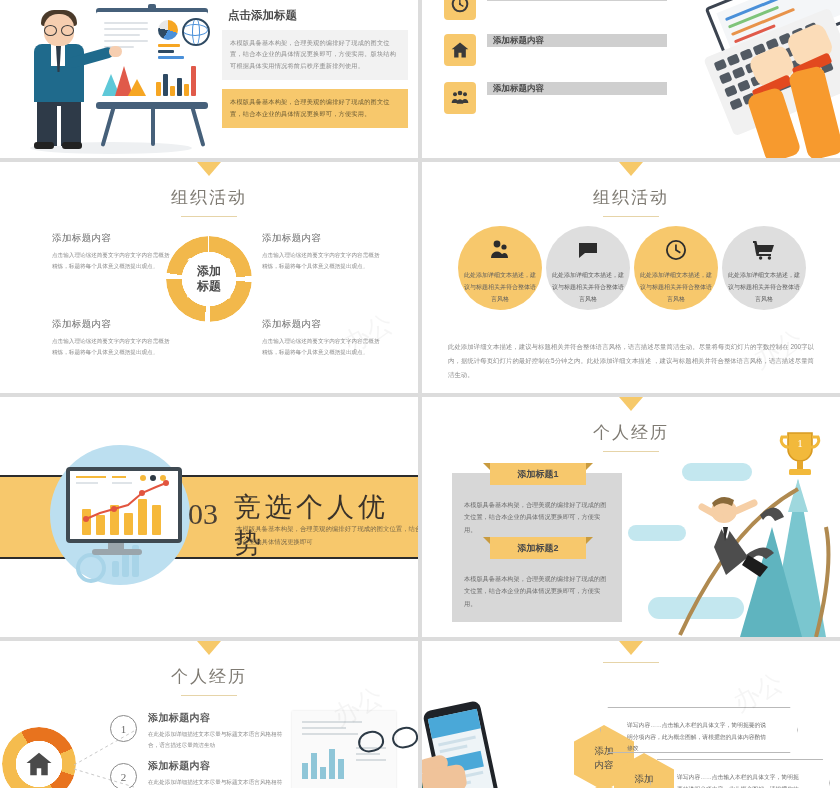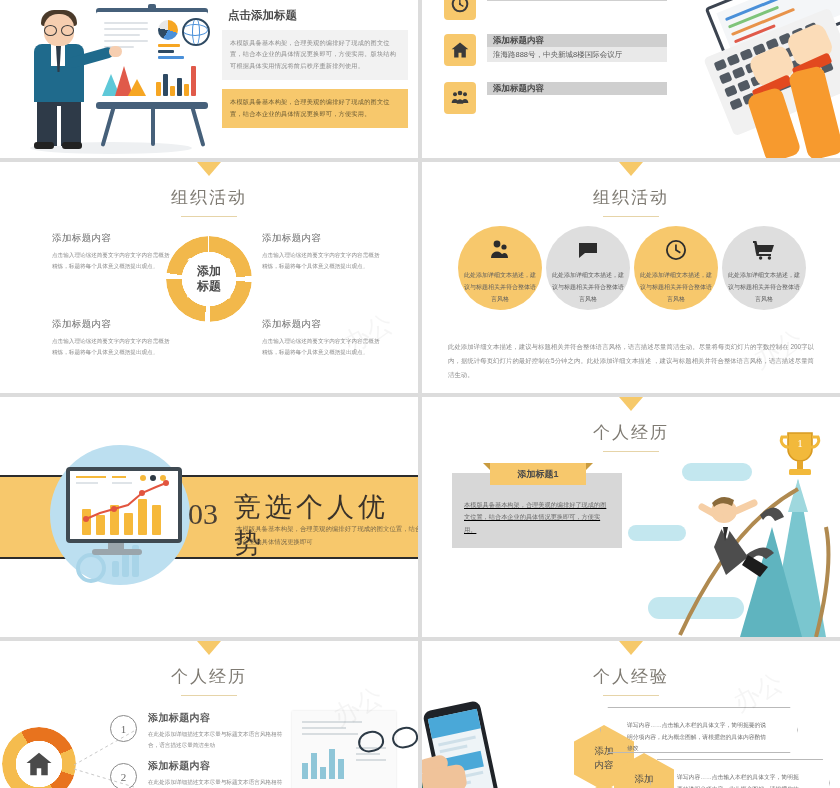--- a/index.html
+++ b/index.html
@@ -122,21 +122,21 @@
   .mstand{position:absolute;left:58px;top:92px;width:16px;height:14px;background:#9aa5ac;}
   .mbase{position:absolute;left:42px;top:104px;width:50px;height:6px;background:#9aa5ac;border-radius:3px;}
   .mbar{position:absolute;bottom:4px;background:#f6b93b;border-radius:1px;}
   .gear{position:absolute;width:22px;height:22px;border:4px solid #a8d4e8;border-radius:50%;}
   .sbar{position:absolute;background:#a8d4e8;border-radius:2px;}
   .s5-num{position:absolute;left:188px;top:100px;font-family:"Liberation Serif",serif;font-size:30px;color:#4a4035;}
   .s5-ttl{position:absolute;left:234px;top:92px;font-family:"Liberation Serif",serif;font-size:27px;color:#3b332a;letter-spacing:4px;}
   .s5-sub{position:absolute;left:236px;top:126px;width:190px;font-size:6.4px;color:#7b6a4a;line-height:2;}
 
   
-  .rib-wrap{position:absolute;width:170px;text-decoration:underline;}
+  .rib-wrap{position:absolute;width:170px;}
   .rib-body{background:#d7d7d7;padding:26px 12px 12px;}
   .rib{position:absolute;left:38px;top:-10px;width:96px;height:22px;background:#f7c86c;display:flex;align-items:center;justify-content:center;
        font-size:9px;font-weight:700;color:#4a4a4a;}
   .rib:before,.rib:after{content:"";position:absolute;top:0;width:0;height:0;border-top:7px solid #c99b3f;}
   .rib:before{left:-7px;border-left:7px solid transparent;}
   .rib:after{right:-7px;border-right:7px solid transparent;}
   .rib-body p{margin:0;font-size:6.2px;line-height:2;color:#6b6b6b;}
   .mtn{position:absolute;right:-10px;top:10px;width:230px;height:230px;}
   .cloud{position:absolute;background:#c3e7ef;border-radius:20px;}
   .trophy{position:absolute;}
@@ -257,21 +257,20 @@
     </div>
 
     <div class="s2-row" style="left:22px;top:34px;">
       <div class="ibox">
         <svg viewBox="0 0 24 24">
             <path d="M12 3 2 11.2h3V21h5.2v-5.6h3.6V21H19v-9.8h3z"></path>
           </svg>
       </div>
       <div class="ilines">
         <div class="iband">添加标题内容</div>
-        <div class="idesc">淮海路888号，中央新城8楼国际会议厅</div>
       </div>
     </div>
 
     <div class="s2-row" style="left:22px;top:82px;">
       <div class="ibox">
         <svg viewBox="0 0 24 24">
             <circle cx="6" cy="7.5" r="2.4"></circle>
             <circle cx="12" cy="6" r="2.8"></circle>
             <circle cx="18" cy="7.5" r="2.4"></circle>
             <path d="M2 18c0-3 2-4.8 4-4.8s4 1.8 4 4.8zM8 19c0-3.4 2-5.4 4-5.4s4 2 4 5.4zM14 18c0-3 2-4.8 4-4.8s4 1.8 4 4.8z"></path>
@@ -454,20 +453,26 @@
       <div class="sec-rule"></div>
     </div>
 
     <div class="rib-wrap" style="left:30px;top:76px;">
       <div class="rib-body">
         <div class="rib">添加标题1</div>
         <p>本模版具备基本构架，合理美观的编排好了现成的图文位置，结合本企业的具体情况更换即可，方便实用。</p>
       </div>
     </div>
 
+    <div class="rib-wrap" style="left:30px;top:150px;">
+      <div class="rib-body">
+        <div class="rib">添加标题2</div>
+        <p>本模版具备基本构架，合理美观的编排好了现成的图文位置，结合本企业的具体情况更换即可，方便实用。</p>
+      </div>
+    </div>
 
     <div class="mtn">
       <div class="cloud" style="left:62px;top:56px;width:70px;height:18px;"></div>
       <div class="cloud" style="left:8px;top:118px;width:58px;height:16px;"></div>
       <div class="cloud" style="left:28px;top:190px;width:96px;height:22px;"></div>
       <svg viewBox="0 0 230 230" style="position:absolute;inset:0;width:100%;height:100%;">
         <path d="M150 230 L178 72 L206 230 Z" fill="#7ac6cf"></path>
         <path d="M178 72 L168 105 L188 105 Z" fill="#9fd8de"></path>
         <path d="M120 230 L152 120 L182 230 Z" fill="#5fb4bf"></path>
         <path d="M60 228 Q110 120 178 82" fill="none" stroke="#b08a50" stroke-width="4"></path>
@@ -550,21 +555,20 @@
         <span style="right:0;top:0;transform:rotate(-12deg);"></span>
       </div>
 
     </div>
     <div class="wm" style="right:34px;top:48px;">办公</div>
   </div>
 
   <div class="slide">
     <div class="sec-head">
       <div class="tri"></div>
-      <div class="sec-title">个人经验</div>
       <div class="sec-rule"></div>
     </div>
 
     <div class="phone">
       <div class="ph-body">
         <div class="ph-scr">
           <div class="ph-hd"></div>
           <div class="ph-l" style="left:5px;top:26px;width:38px;"></div>
           <div class="ph-l" style="left:5px;top:33px;width:28px;"></div>
           <div style="position:absolute;left:5px;top:42px;width:40px;height:16px;background:#4aa8d8;"></div>

